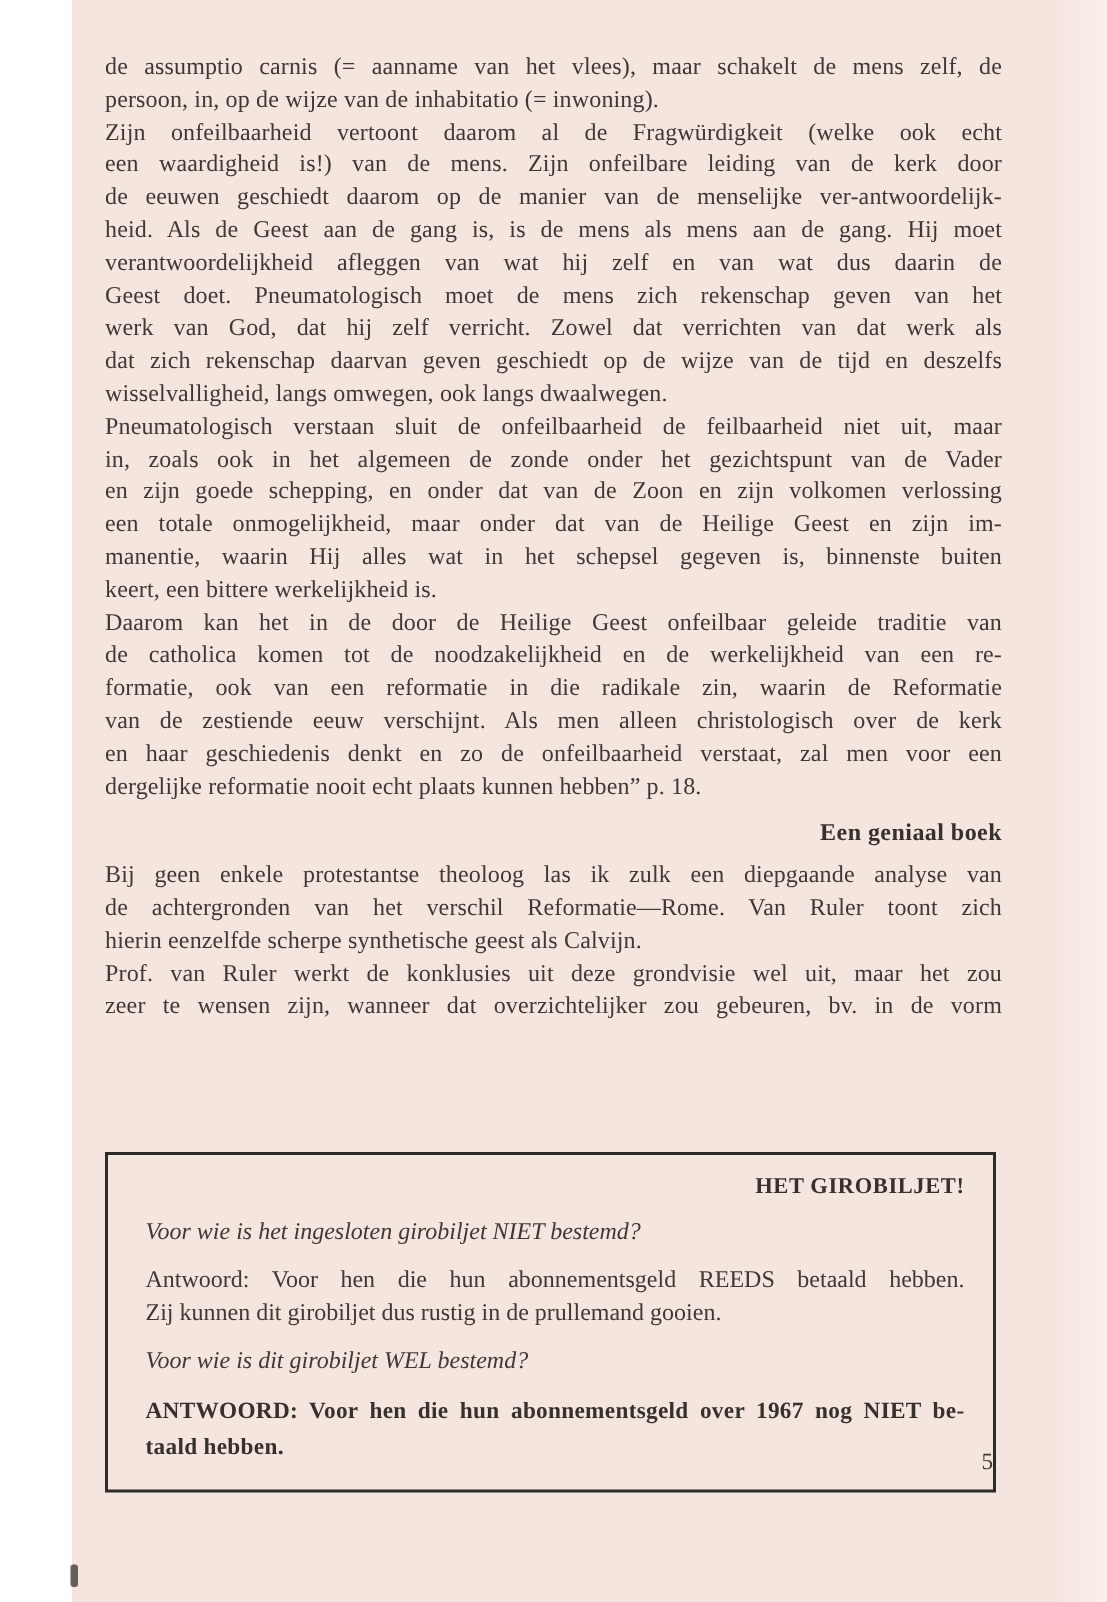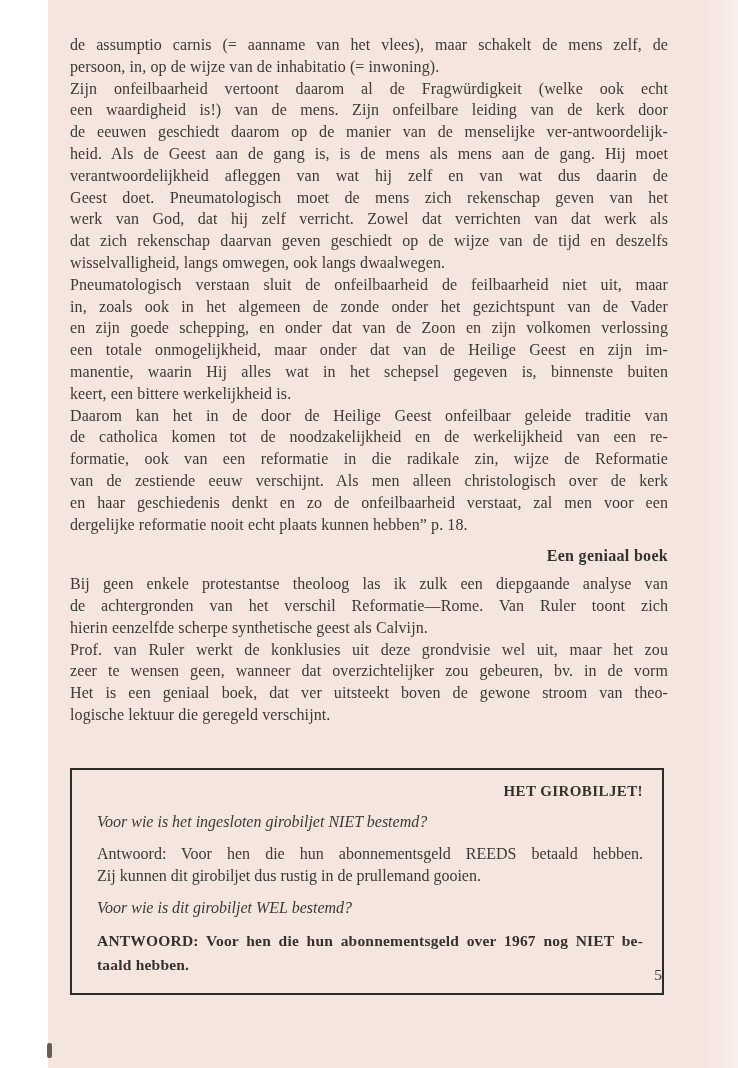--- a/index.html
+++ b/index.html
@@ -134,42 +134,38 @@
             <div class="line jline">Pneumatologisch verstaan sluit de onfeilbaarheid de feilbaarheid niet uit, maar</div>
             <div class="line jline">in, zoals ook in het algemeen de zonde onder het gezichtspunt van de Vader</div>
             <div class="line jline">en zijn goede schepping, en onder dat van de Zoon en zijn volkomen verlossing</div>
             <div class="line jline">een totale onmogelijkheid, maar onder dat van de Heilige Geest en zijn im-</div>
             <div class="line jline">manentie, waarin Hij alles wat in het schepsel gegeven is, binnenste buiten</div>
             <div class="line">keert, een bittere werkelijkheid is.</div>
           </div>
           <div class="para">
             <div class="line jline">Daarom kan het in de door de Heilige Geest onfeilbaar geleide traditie van</div>
             <div class="line jline">de catholica komen tot de noodzakelijkheid en de werkelijkheid van een re-</div>
-            <div class="line jline">formatie, ook van een reformatie in die radikale zin, wijze de Reformatie</div>
+            <div class="line jline">formatie, ook van een reformatie in die radikale zin, waarin de Reformatie</div>
             <div class="line jline">van de zestiende eeuw verschijnt. Als men alleen christologisch over de kerk</div>
             <div class="line jline">en haar geschiedenis denkt en zo de onfeilbaarheid verstaat, zal men voor een</div>
             <div class="line">dergelijke reformatie nooit echt plaats kunnen hebben” p. 18.</div>
           </div>
         </div>
 
       <div class="section-heading">Een geniaal boek</div>
 
       <div>
           <div class="para">
             <div class="line jline">Bij geen enkele protestantse theoloog las ik zulk een diepgaande analyse van</div>
             <div class="line jline">de achtergronden van het verschil Reformatie—Rome. Van Ruler toont zich</div>
             <div class="line">hierin eenzelfde scherpe synthetische geest als Calvijn.</div>
           </div>
           <div class="para">
             <div class="line jline">Prof. van Ruler werkt de konklusies uit deze grondvisie wel uit, maar het zou</div>
-            <div class="line jline">zeer te wensen geen, wanneer dat overzichtelijker zou gebeuren, bv. in de vorm</div>
-          </div>
-          <div class="para">
-            <div class="line jline">Het is een geniaal boek, dat ver uitsteekt boven de gewone stroom van theo-</div>
-            <div class="line">logische lektuur die geregeld verschijnt.</div>
+            <div class="line jline">zeer te wensen zijn, wanneer dat overzichtelijker zou gebeuren, bv. in de vorm</div>
           </div>
         </div>
     </div>
 
     <div class="girobox">
       <div class="gb-heading">HET GIROBILJET!</div>
       <div>
           <div class="gb-block gb-question">
             <div class="line">Voor wie is het ingesloten girobiljet NIET bestemd?</div>
           </div>

